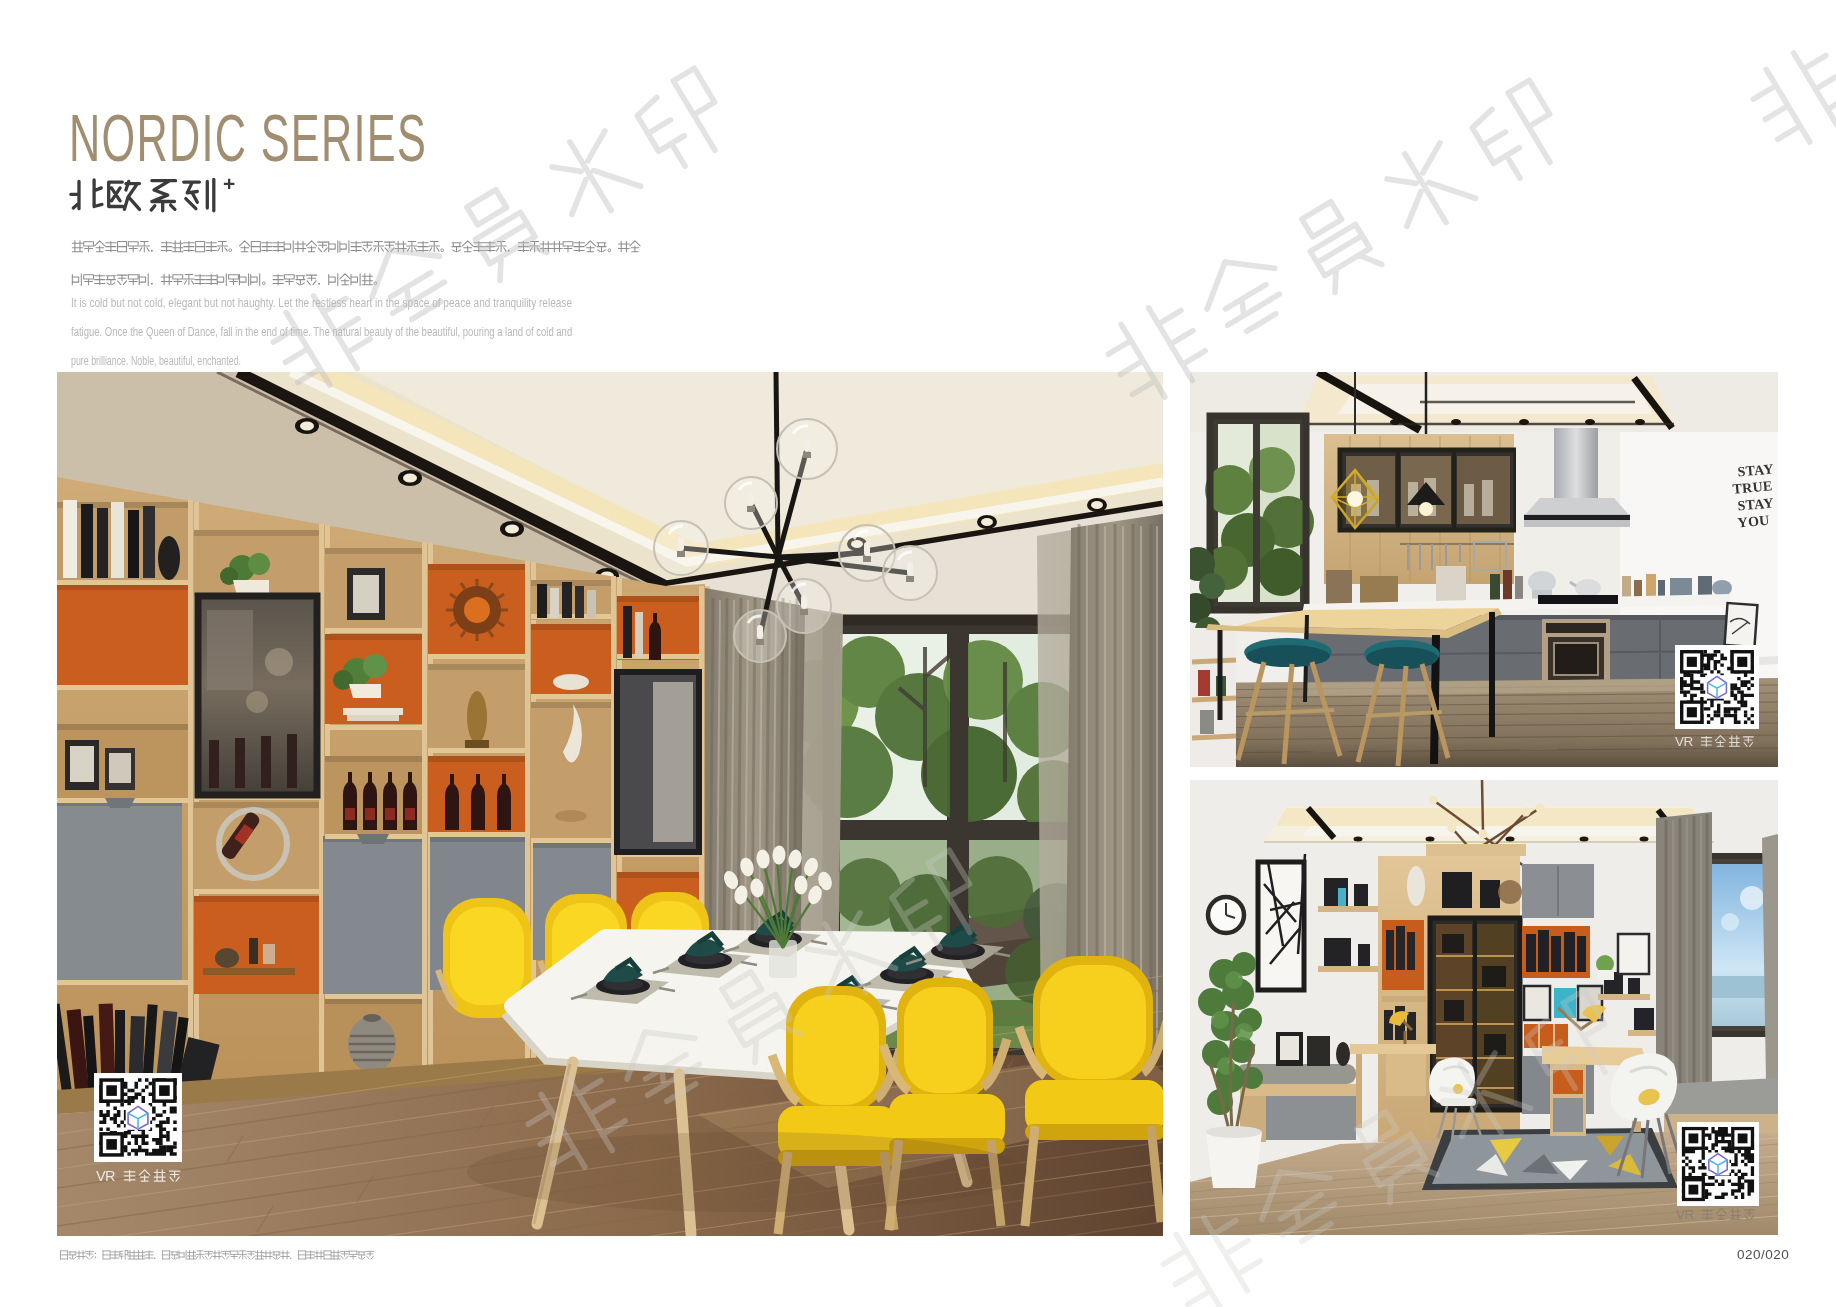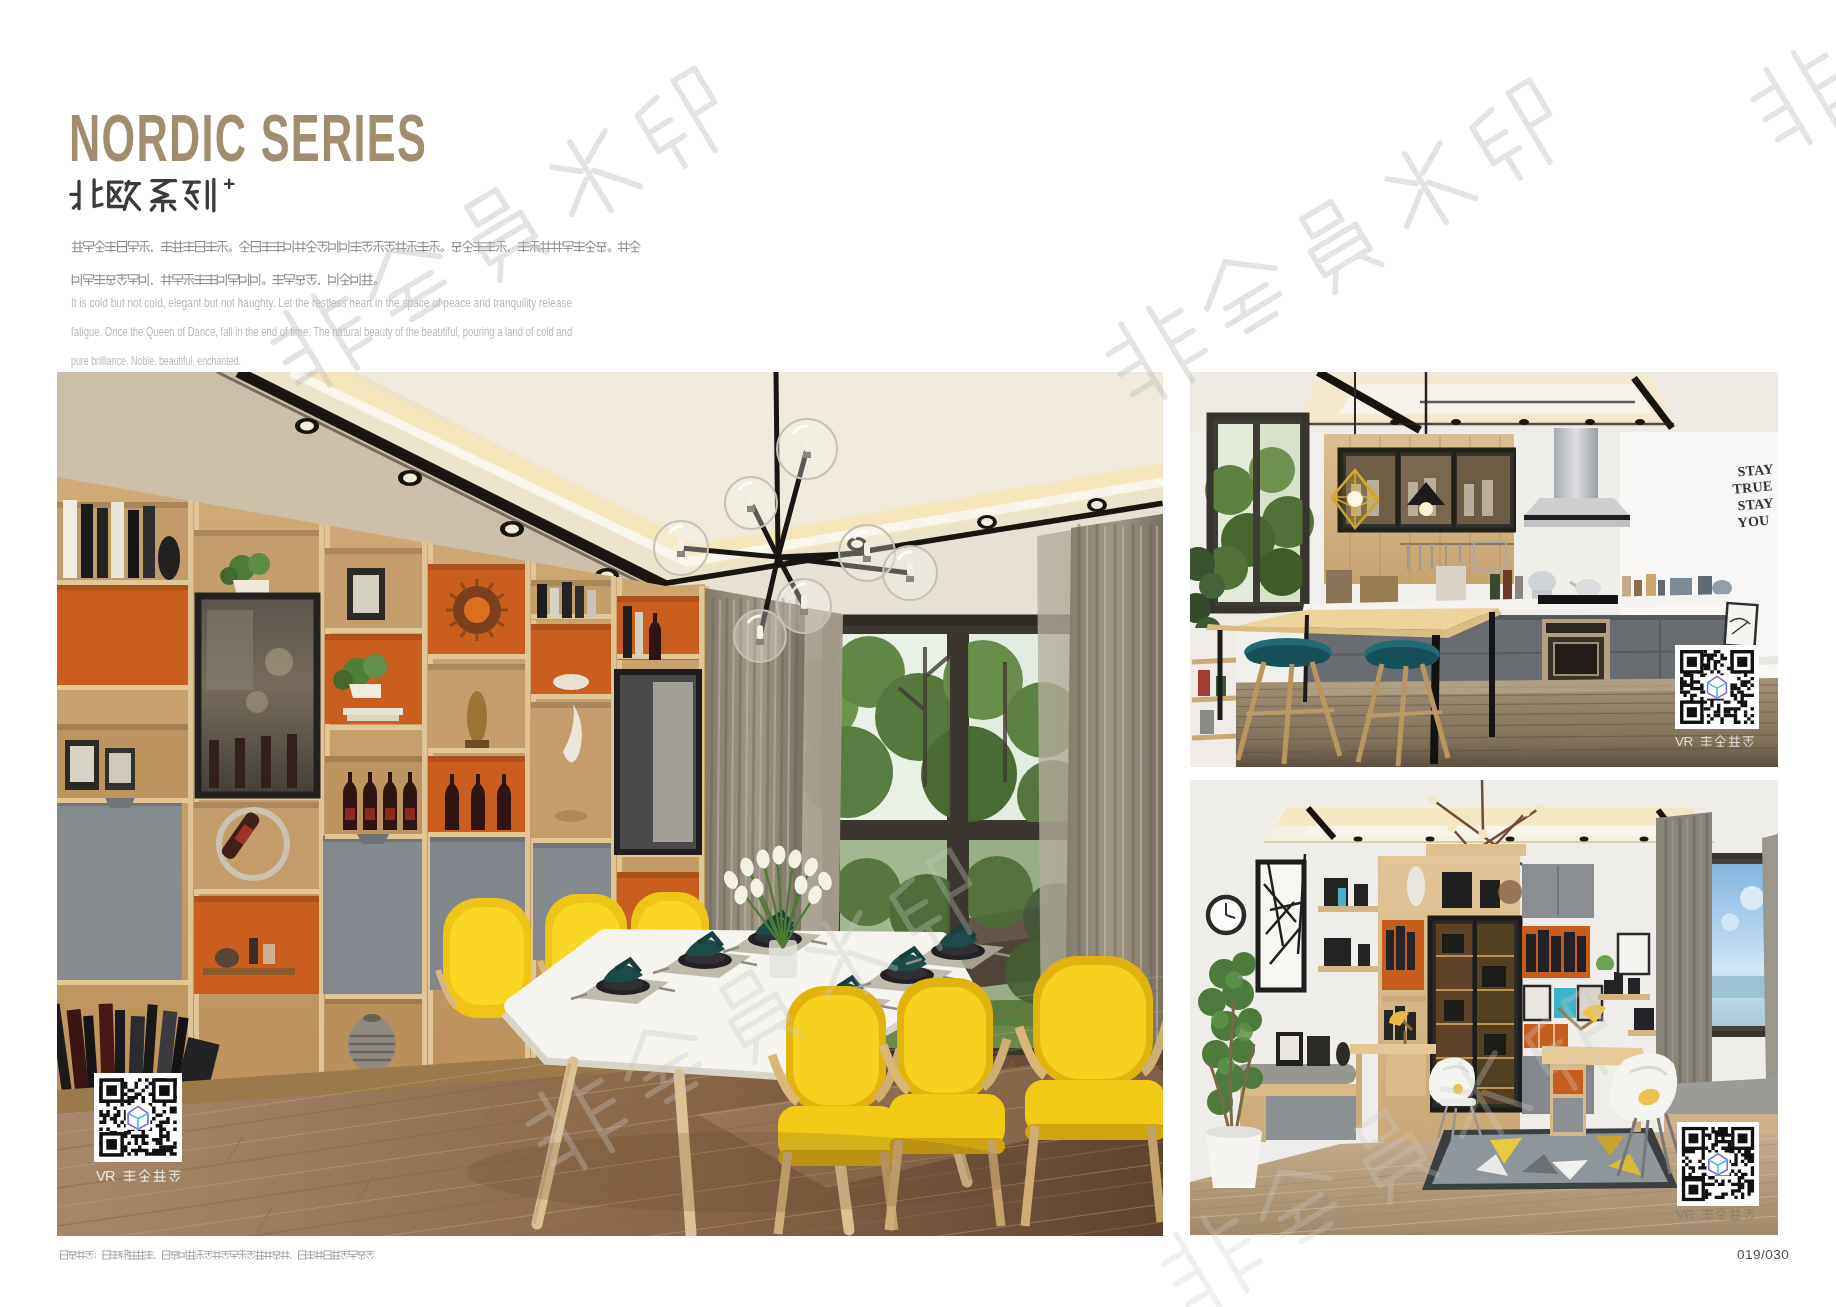--- a/index.html
+++ b/index.html
@@ -1,17 +1,17 @@
 <!DOCTYPE html>
 <html><head><meta charset="utf-8"><title>Nordic Series 019</title><style>
 html,body{margin:0;padding:0;background:#ffffff;width:1836px;height:1307px;overflow:hidden;position:relative;font-family:"Liberation Sans",sans-serif;}
 .abs{position:absolute;}
 </style></head><body>
 
-<div class="abs" style="left:69px;top:100px;font-weight:bold;"><span style="display:inline-block;font-size:66px;color:#a18e71;letter-spacing:2px;transform:scaleX(0.655);transform-origin:0 0;white-space:nowrap">NORDIC SERIES</span></div>
+<div class="abs" style="left:69px;top:100px;"><span style="display:inline-block;font-size:66px;color:#a18e71;letter-spacing:2px;transform:scaleX(0.655);transform-origin:0 0;white-space:nowrap">NORDIC SERIES</span></div>
 
 <svg width="154" height="49" style="position:absolute;left:69px;top:174px;color:#3b3b3b;overflow:visible">
     <path d="M10.0,7.4V34.7 M1.8,20.3H10.0 M10.0,29.0L4.3,34.0 M25.1,6.0V32.5 M25.1,32.5L33.0,30.4 M25.1,16.8L32.3,13.9" stroke="currentColor" stroke-width="3.30" fill="none" stroke-linecap="round"></path>
     <path d="M39.7,8.1H53.3 M39.7,8.1V32.5 M39.7,32.5H54.0 M42.5,13.9L51.1,26.8 M51.1,13.9L42.5,26.8 M59.7,7.4L56.9,16.0 M56.9,9.6H70.5 M68.4,9.6L59.0,23.2 M59.0,23.2L55.4,35.4 M59.7,23.2L70.5,35.4" stroke="currentColor" stroke-width="3.30" fill="none" stroke-linecap="round"></path>
     <path d="M82.9,6.7H106.6 M100.8,6.7L85.0,16.0 M85.0,16.0L98.7,21.1 M98.7,21.1L82.9,27.5 M82.9,27.5H105.5 M93.7,27.5V36.8 M85.8,31.8L82.2,36.1 M101.6,31.1L105.9,35.4" stroke="currentColor" stroke-width="3.30" fill="none" stroke-linecap="round"></path>
     <path d="M114.7,8.1H130.4 M123.3,8.1L118.2,18.9 M118.2,18.9L128.3,17.5 M123.3,18.9L128.3,28.2 M116.8,24.6L126.9,34.7 M138.3,7.4V34.0 M144.8,5.3V36.8" stroke="currentColor" stroke-width="3.30" fill="none" stroke-linecap="round"></path>
   </svg>
 
 <div class="abs" style="left:223px;top:172px;font-size:21px;color:#3b3b3b;font-weight:bold">+</div>
 
@@ -1329,12 +1329,12 @@
     <path d="M247.5,2.9H255.6 M247.5,5.9H255.6 M247.5,9.0H255.6 M251.6,1.9V10.0" stroke="currentColor" stroke-width="0.85" fill="none" stroke-linecap="round"></path>
     <path d="M258.0,1.7V10.0 M262.1,1.7V10.0 M255.8,3.9H264.3 M255.8,7.5H264.3" stroke="currentColor" stroke-width="0.85" fill="none" stroke-linecap="round"></path>
     <path d="M265.0,1.9H272.1 M265.0,1.9V10.0 M272.1,1.9V10.0 M265.0,5.9H272.1 M265.0,10.0H272.1" stroke="currentColor" stroke-width="0.85" fill="none" stroke-linecap="round"></path>
     <path d="M273.0,3.4H281.1 M275.0,1.4L275.0,10.0 M279.1,1.4L279.1,10.0 M273.0,7.0H281.1 M273.0,10.0H281.1" stroke="currentColor" stroke-width="0.85" fill="none" stroke-linecap="round"></path>
     <path d="M281.5,2.4H289.6 M285.6,2.4V7.0 M282.5,4.9H288.6 M282.0,7.0L284.5,10.0 M289.1,7.0L286.6,10.0" stroke="currentColor" stroke-width="0.85" fill="none" stroke-linecap="round"></path>
     <path d="M290.2,2.1H297.9 M290.2,2.1V5.4 M290.2,5.4H297.9 M297.9,2.1V5.4 M294.1,5.4V10.0 M291.0,7.5H297.1" stroke="currentColor" stroke-width="0.85" fill="none" stroke-linecap="round"></path>
     <path d="M299.0,2.9H306.1 M300.0,2.9V5.9 M305.1,2.9V5.9 M299.0,5.9H306.1 M302.6,5.9V10.0 M299.5,8.5L301.5,10.0 M305.6,8.5L303.6,10.0" stroke="currentColor" stroke-width="0.85" fill="none" stroke-linecap="round"></path>
     <path d="M307.0,2.4H315.1 M311.1,2.4V7.0 M308.0,4.9H314.1 M307.5,7.0L310.0,10.0 M314.6,7.0L312.1,10.0" stroke="currentColor" stroke-width="0.85" fill="none" stroke-linecap="round"></path>
   </svg>
 
-<div class="abs" style="left:1737px;top:1247px;font-size:13.5px;color:#4f4f4f;letter-spacing:0.5px">019/030</div>
+<div class="abs" style="left:1737px;top:1247px;font-size:13.5px;color:#4f4f4f;letter-spacing:0.5px">020/020</div>
 </body></html>

